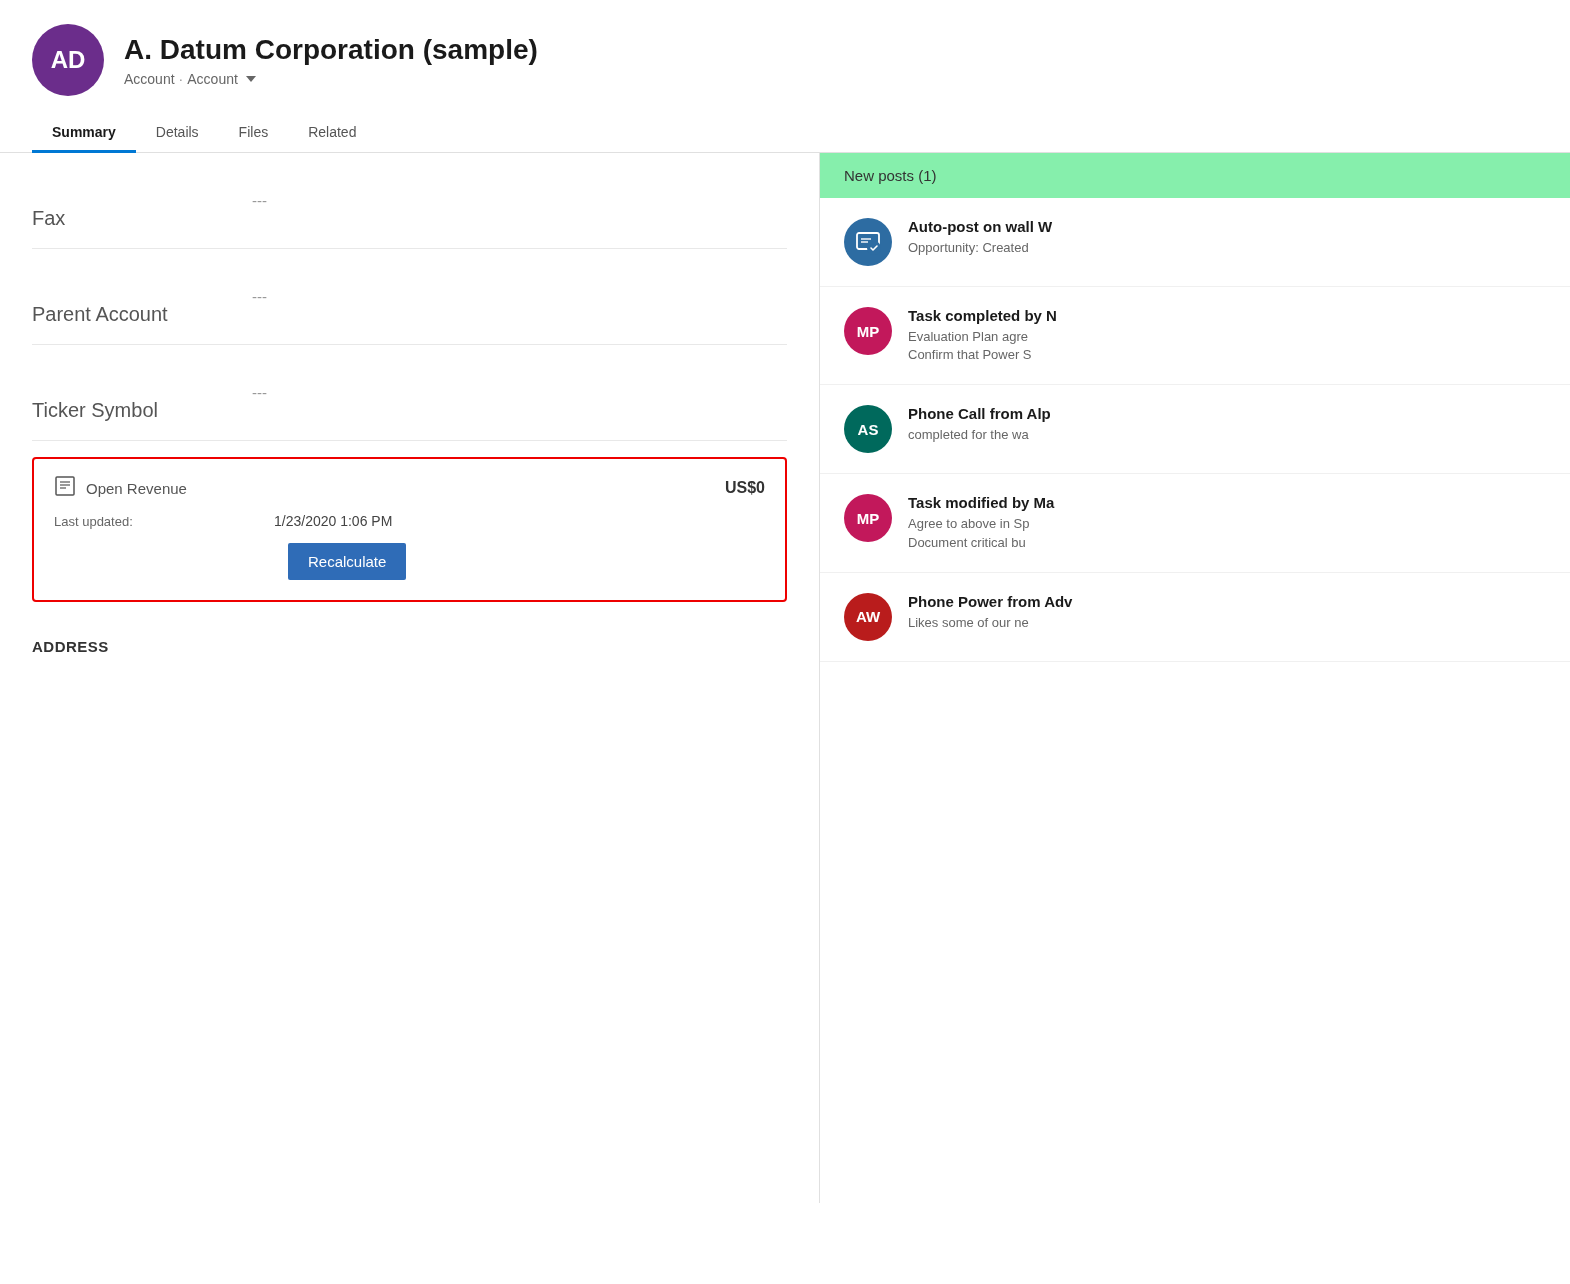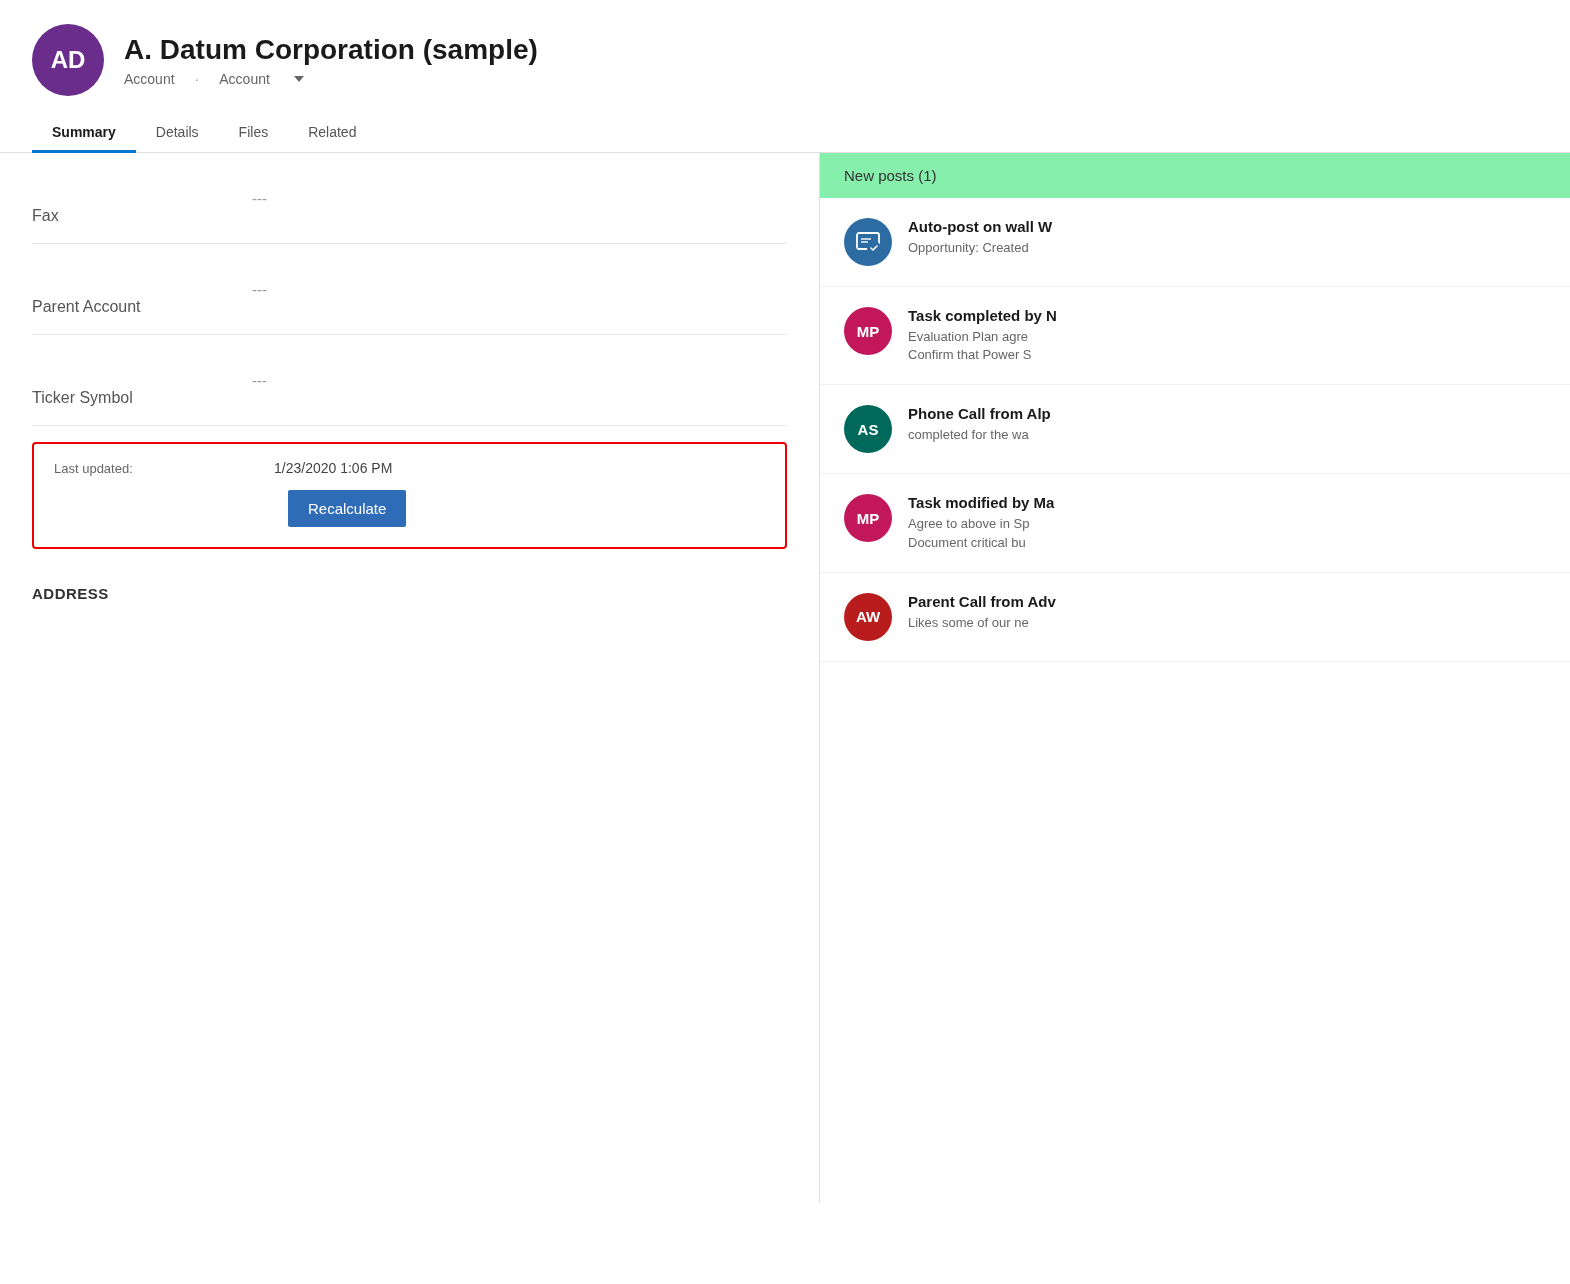--- a/index.html
+++ b/index.html
@@ -37,21 +37,21 @@
       font-size: 28px;
       font-weight: 600;
       color: #1a1a1a;
       line-height: 1.2;
     }
     .header-subtitle {
       font-size: 14px;
       color: #666;
       display: flex;
       align-items: center;
-      gap: 20px;
+      gap: 4px;
       margin-top: 4px;
     }
     .header-subtitle .sep { color: #999; }
     .header-subtitle .dropdown-icon {
       display: inline-block;
       width: 0;
       height: 0;
       border-left: 5px solid transparent;
       border-right: 5px solid transparent;
       border-top: 6px solid #666;
@@ -107,21 +107,21 @@
     .form-field {
       display: flex;
       align-items: center;
       padding: 18px 0;
       border-bottom: 1px solid #e8e8e8;
       min-height: 64px;
     }
     .field-label {
       width: 220px;
       flex-shrink: 0;
-      font-size: 16px;
+      font-size: 20px;
       color: #555;
       margin-top: 36px;
     }
     .field-value {
       font-size: 15px;
       color: #333;
       display: flex;
       align-items: center;
       gap: 8px;
     }
@@ -288,20 +288,32 @@
       <div class="field-label">Parent Account</div>
       <div class="field-value empty">---</div>
     </div>
 
     <div class="form-field">
       <div class="field-label">Ticker Symbol</div>
       <div class="field-value empty">---</div>
     </div>
 
     <div class="open-revenue-box">
+      <div class="open-revenue-header">
+        <span>
+          <svg width="22" height="22" viewBox="0 0 22 22" fill="none" xmlns="http://www.w3.org/2000/svg">
+            <rect x="2" y="2" width="18" height="18" rx="1" stroke="#555" stroke-width="1.5"></rect>
+            <line x1="6" y1="7" x2="16" y2="7" stroke="#555" stroke-width="1.2"></line>
+            <line x1="6" y1="10" x2="16" y2="10" stroke="#555" stroke-width="1.2"></line>
+            <line x1="6" y1="13" x2="12" y2="13" stroke="#555" stroke-width="1.2"></line>
+          </svg>
+        </span>
+        <span class="revenue-label">Open Revenue</span>
+        <span style="margin-left:auto;font-size:16px;font-weight:600;color:#333;">US$0</span>
+      </div>
       <div class="last-updated-row">
         <span class="last-updated-label">Last updated:</span>
         <span class="last-updated-value">1/23/2020 1:06 PM</span>
       </div>
       <button class="recalculate-btn">Recalculate</button>
     </div>
 
     <div>
       <div class="section-header">ADDRESS</div>
     </div>
@@ -354,20 +366,20 @@
         <div class="activity-content">
           <div class="activity-title">Task modified by Ma</div>
           <div class="activity-sub">Agree to above in Sp</div>
           <div class="activity-sub">Document critical bu</div>
         </div>
       </div>
 
       <div class="activity-item">
         <div class="activity-avatar" style="background:#b91c1c;">AW</div>
         <div class="activity-content">
-          <div class="activity-title">Parent Call from Adv</div>
+          <div class="activity-title">Phone Power from Adv</div>
           <div class="activity-sub">Likes some of our ne</div>
         </div>
       </div>
 
     </div>
   </div>
 </div>
 
 </body></html>

